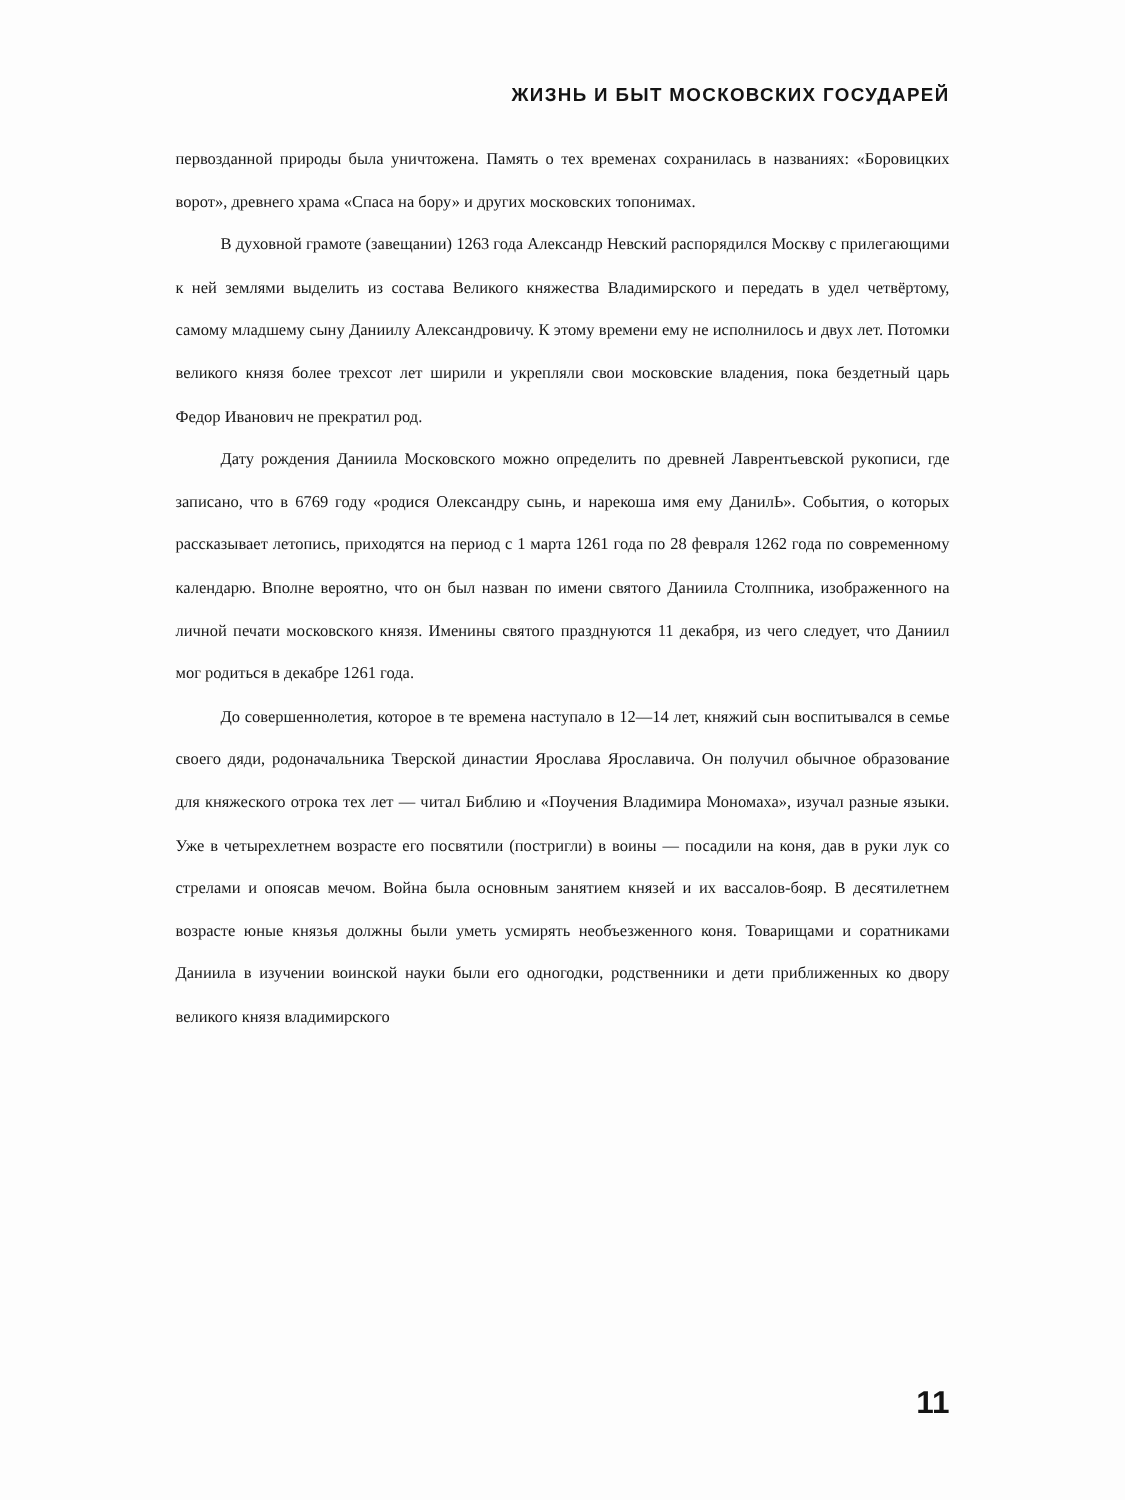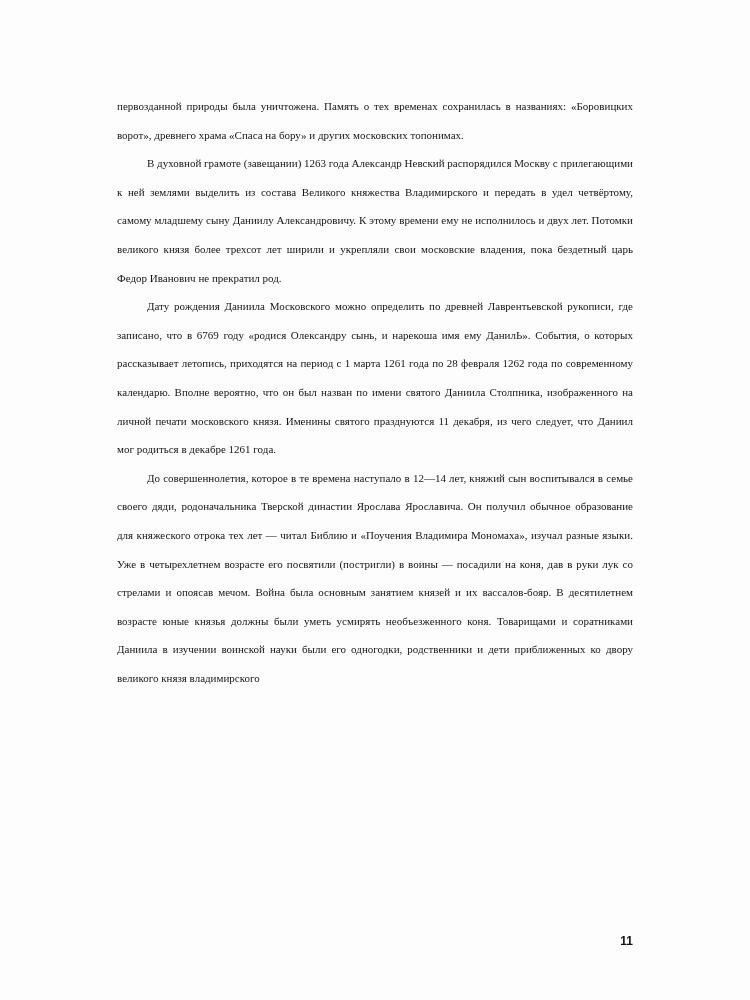--- a/index.html
+++ b/index.html
@@ -50,31 +50,32 @@
     hyphens: manual;
   }
   p.indented {
     text-indent: 30px;
   }
   .folio {
     position: absolute;
     right: 117px;
     bottom: 52px;
     font-family: "Liberation Sans", "DejaVu Sans", sans-serif;
-    font-size: 12px;
+    font-size: 21px;
     font-weight: 700;
     color: #141414;
     text-align: right;
   }
 </style>
 </head>
 <body>
 
 <div class="page">
 
+  <div class="running-head">Жизнь и быт московских государей</div>
 
   <div class="content">
     <p>первозданной природы была уничтожена. Память о тех временах сохранилась в названиях: «Боровицких ворот», древнего храма «Спаса на бору» и других московских топонимах.</p>
     <p class="indented">В духовной грамоте (завещании) 1263 года Александр Невский распорядился Москву с прилегающими к ней землями выделить из состава Великого княжества Владимирского и передать в удел четвёртому, самому младшему сыну Даниилу Александровичу. К этому времени ему не исполнилось и двух лет. Потомки великого князя более трехсот лет ширили и укрепляли свои московские владения, пока бездетный царь Федор Иванович не прекратил род.</p>
     <p class="indented">Дату рождения Даниила Московского можно определить по древней Лаврентьевской рукописи, где записано, что в 6769 году «родися Олександру сынь, и нарекоша имя ему ДанилЬ». События, о которых рассказывает летопись, приходятся на период с 1 марта 1261 года по 28 февраля 1262 года по современному календарю. Вполне вероятно, что он был назван по имени святого Даниила Столпника, изображенного на личной печати московского князя. Именины святого празднуются 11 декабря, из чего следует, что Даниил мог родиться в декабре 1261 года.</p>
     <p class="indented">До совершеннолетия, которое в те времена наступало в 12—14 лет, княжий сын воспитывался в семье своего дяди, родоначальника Тверской династии Ярослава Ярославича. Он получил обычное образование для княжеского отрока тех лет — читал Библию и «Поучения Владимира Мономаха», изучал разные языки. Уже в четырехлетнем возрасте его посвятили (постригли) в воины — посадили на коня, дав в руки лук со стрелами и опоясав мечом. Война была основным занятием князей и их вассалов-бояр. В десятилетнем возрасте юные князья должны были уметь усмирять необъезженного коня. Товарищами и соратниками Даниила в изучении воинской науки были его одногодки, родственники и дети приближенных ко двору великого князя владимирского</p>
   </div>
 
   <div class="folio">11</div>
 

